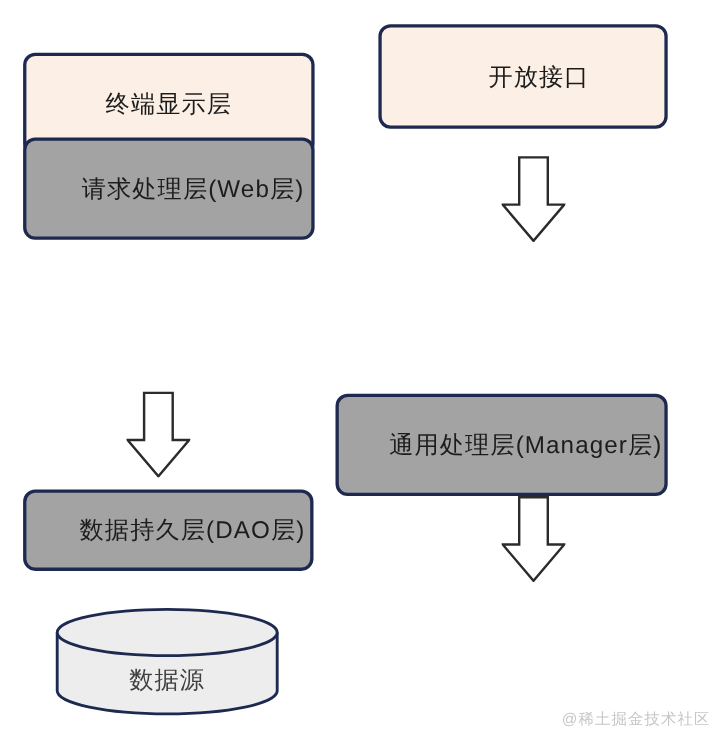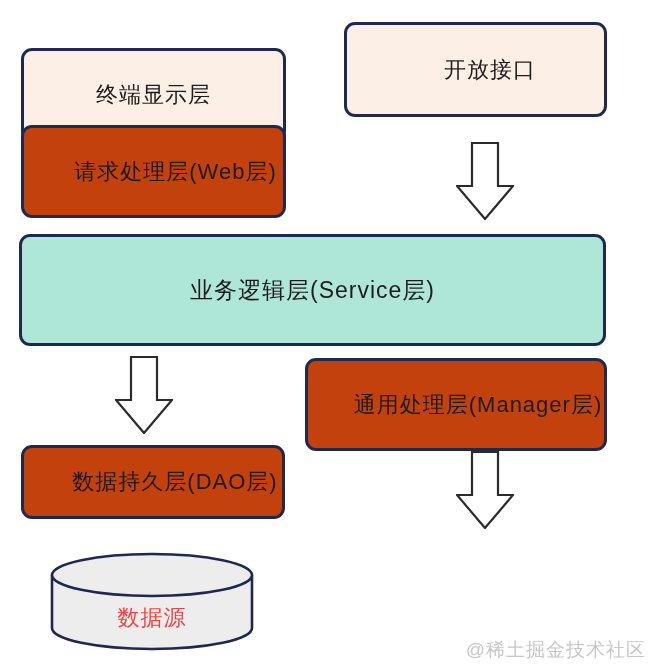--- a/index.html
+++ b/index.html
@@ -22,21 +22,21 @@
     border-radius: 11px;
     display: flex;
     align-items: center;
     justify-content: center;
     color: #1c1c1c;
     font-size: 22px;
     letter-spacing: 1px;
     text-align: center;
   }
   .peach { background: #fcefe5; }
-  .mint  { background: #c2410c; padding-left: 44px; }
+  .mint  { background: #a3a3a3; padding-left: 44px; }
   .teal  { background: #aee7d8; }
   .gray  { background: #ededed; }
 
   #n-terminal { left: 21px;  top: 22px;  width: 265px; height: 94px; margin-top: 26px; }
   #n-open     { left: 344px; top: 22px;  width: 263px; height: 95px; padding-left: 29px; }
   #n-web      { left: 21px;  top: 125px; width: 265px; height: 93px; }
   #n-service  { left: 19px;  top: 234px; width: 587px; height: 112px; font-size: 23px; }
   #n-manager  { left: 305px; top: 358px; width: 302px; height: 93px; }
   #n-dao      { left: 21px;  top: 445px; width: 264px; height: 74px; }
   #n-external { left: 353px; top: 553px; width: 265px; height: 95px; }
@@ -59,30 +59,30 @@
   }
   #cylinder-label {
     position: absolute;
     left: 52px;
     top: 600px;
     width: 200px;
     height: 36px;
     display: flex;
     align-items: center;
     justify-content: center;
-    color: #ef4444;
+    color: #404040;
     font-size: 22px;
     letter-spacing: 1px;
   }
   .watermark {
     position: absolute;
     right: 4px;
     bottom: 3px;
     color: #c7c7c9;
-    font-size: 19px;
+    font-size: 14px;
     letter-spacing: 1px;
   }
 </style>
 </head>
 <body>
 
 <div class="canvas">
 
   <div class="node peach" id="n-terminal">
     <span>终端显示层</span>
@@ -93,23 +93,20 @@
   </div>
 
   <div class="node mint" id="n-web">
     <span>请求处理层(Web层)</span>
   </div>
 
   <svg class="arrow" id="arrow-open-to-service" viewBox="0 0 58 78">
     <polygon points="16,1 42,1 42,44 57,44 29,77 1,44 16,44" fill="#ffffff" stroke="#2b2b2b" stroke-width="2.2" stroke-linejoin="miter"></polygon>
   </svg>
 
-  <div class="node teal" id="n-service">
-    <span>业务逻辑层(Service层)</span>
-  </div>
 
   <svg class="arrow" id="arrow-service-to-dao" viewBox="0 0 58 78">
     <polygon points="16,1 42,1 42,44 57,44 29,77 1,44 16,44" fill="#ffffff" stroke="#2b2b2b" stroke-width="2.2" stroke-linejoin="miter"></polygon>
   </svg>
 
   <div class="node mint" id="n-manager">
     <span>通用处理层(Manager层)</span>
   </div>
 
   <div class="node mint" id="n-dao">

